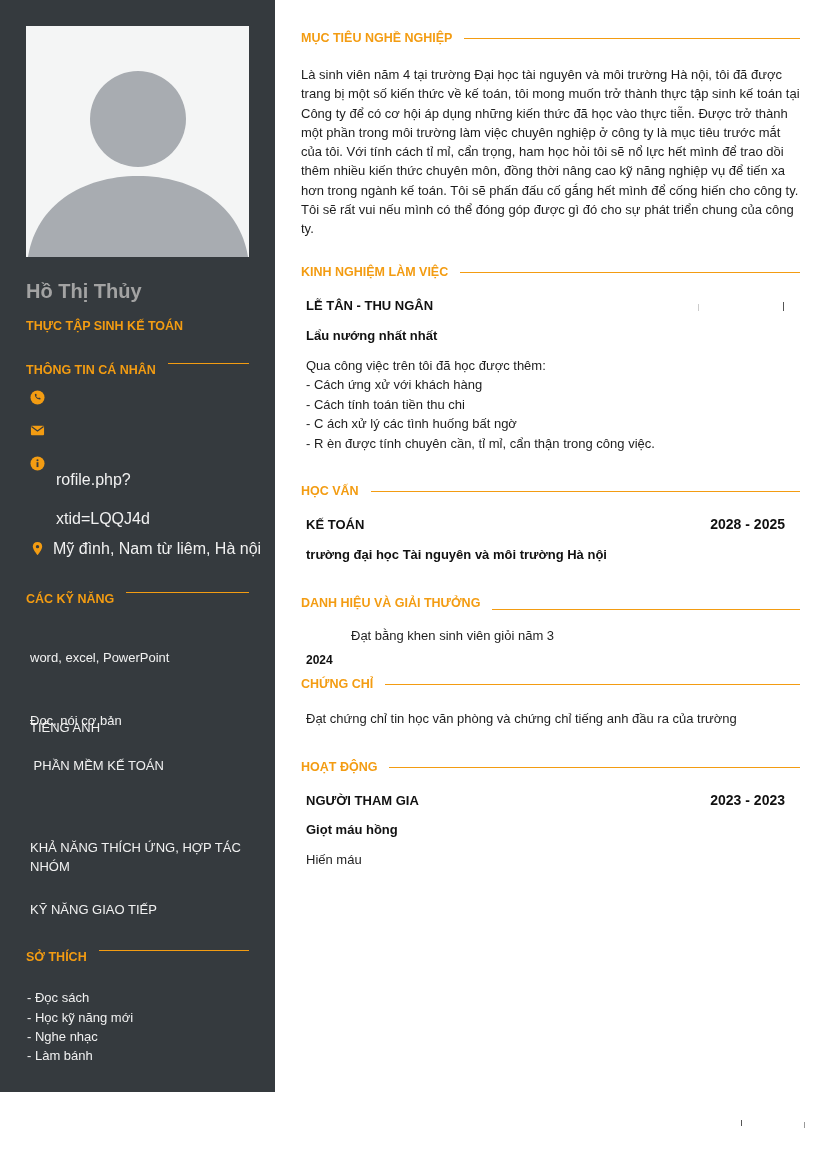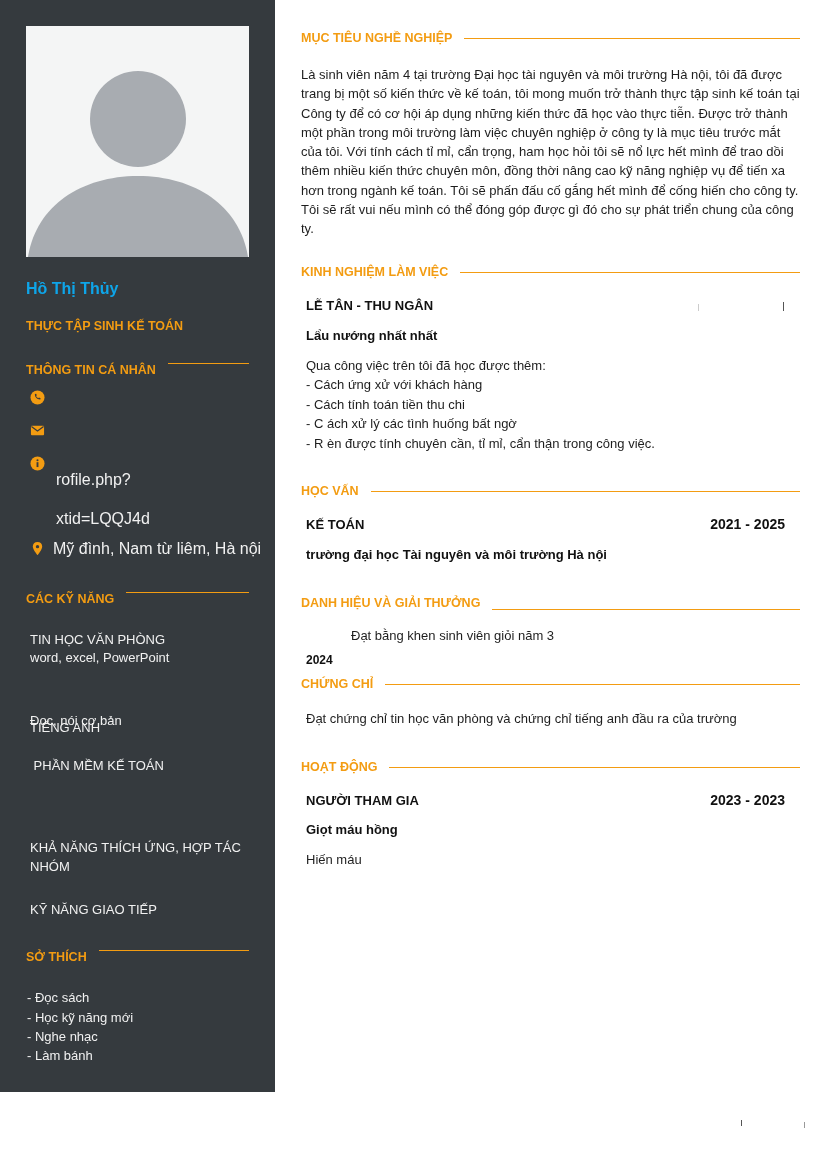--- a/index.html
+++ b/index.html
@@ -11,21 +11,21 @@
     background: #353a3e; color: #f1f1f1;
   }
   .avatar {
     position: absolute; left: 26px; top: 26px; width: 223px; height: 231px;
     background: #f4f5f5; overflow: hidden;
   }
   .avatar svg { display: block; width: 100%; height: 100%; }
 
   .name {
     position: absolute; left: 26px; top: 280px;
-    font-size: 16px; font-weight: bold; color: #0ea5e9; letter-spacing: 0;
+    font-size: 20px; font-weight: bold; color: #a3a3a3; letter-spacing: 0;
   }
   .role {
     position: absolute; left: 26px; top: 319px;
     font-size: 12.5px; font-weight: bold; color: #f39c12;
   }
 
   .side-heading {
     position: absolute; left: 26px; width: 223px;
     display: flex; align-items: flex-start;
     font-size: 12.5px; font-weight: bold; color: #f39c12;
@@ -117,21 +117,20 @@
       <circle cx="8" cy="6" r="1.8" fill="#353a3e"></circle>
       </svg>
   </div>
   <span class="side-text" style="left:53px; top:539px;">Mỹ đình, Nam từ liêm, Hà nội</span>
 
   <div class="side-heading" style="top:592px;">
     <span>CÁC KỸ NĂNG</span>
     <span class="rule"></span>
   </div>
 
-  <div class="skill-title" style="top:630px;">TIN HỌC VĂN PHÒNG</div>
   <div class="skill-desc" style="top:648px;">word, excel, PowerPoint</div>
 
   <div class="skill-title" style="top:718px;">TIẾNG ANH</div>
   <div class="skill-desc" style="top:711px;">Đọc, nói cơ bản</div>
 
   <div class="skill-title" style="top:756px; white-space:pre;"> PHẦN MỀM KẾ TOÁN</div>
 
   <div class="skill-title" style="top:838px; width:215px;">KHẢ NĂNG THÍCH ỨNG, HỢP TÁC NHÓM</div>
 
   <div class="skill-title" style="top:900px;">KỸ NĂNG GIAO TIẾP</div>
@@ -164,21 +163,21 @@
 <div class="entry-text" style="top:375px;">- Cách ứng xử với khách hàng</div>
 <div class="entry-text" style="top:395px;">- Cách tính toán tiền thu chi</div>
 <div class="entry-text" style="top:414px;">- C ách xử lý các tình huống bất ngờ</div>
 <div class="entry-text" style="top:434px;">- R èn được tính chuyên cần, tỉ mỉ, cẩn thận trong công việc.</div>
 
 <div class="main-heading" style="top:484px;">
   <span>HỌC VẤN</span>
   <span class="rule"></span>
 </div>
 <div class="entry-title" style="top:517px;">KẾ TOÁN</div>
-<div class="entry-date" style="top:516px;">2021 - 2025</div>
+<div class="entry-date" style="top:516px;">2028 - 2025</div>
 <div class="entry-sub" style="top:547px;">trường đại học Tài nguyên và môi trường Hà nội</div>
 
 <div class="main-heading" style="top:596px;align-items:flex-end;">
   <span>DANH HIỆU VÀ GIẢI THƯỞNG</span>
   <span class="rule"></span>
 </div>
 <div class="award-year" style="top:628px;">2024</div>
 <div class="award-text" style="top:628px;">Đạt bằng khen sinh viên giỏi năm 3</div>
 
 <div class="main-heading" style="top:677px;">

